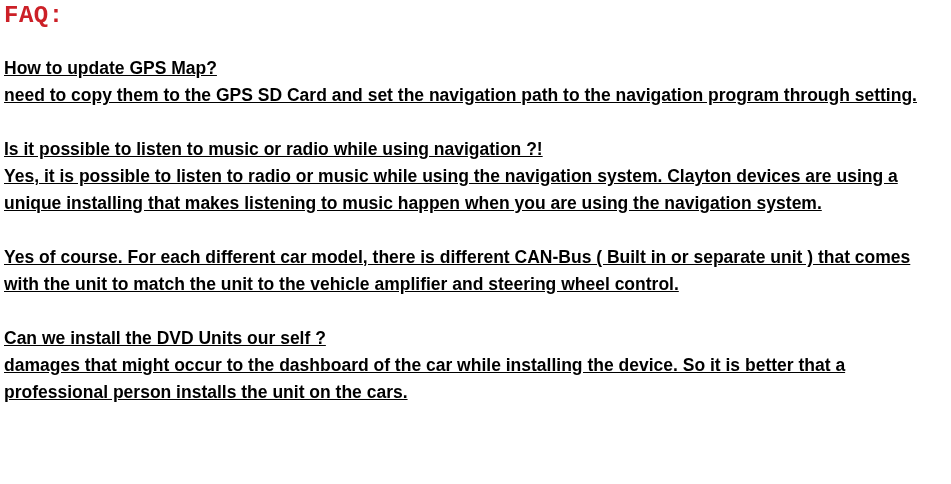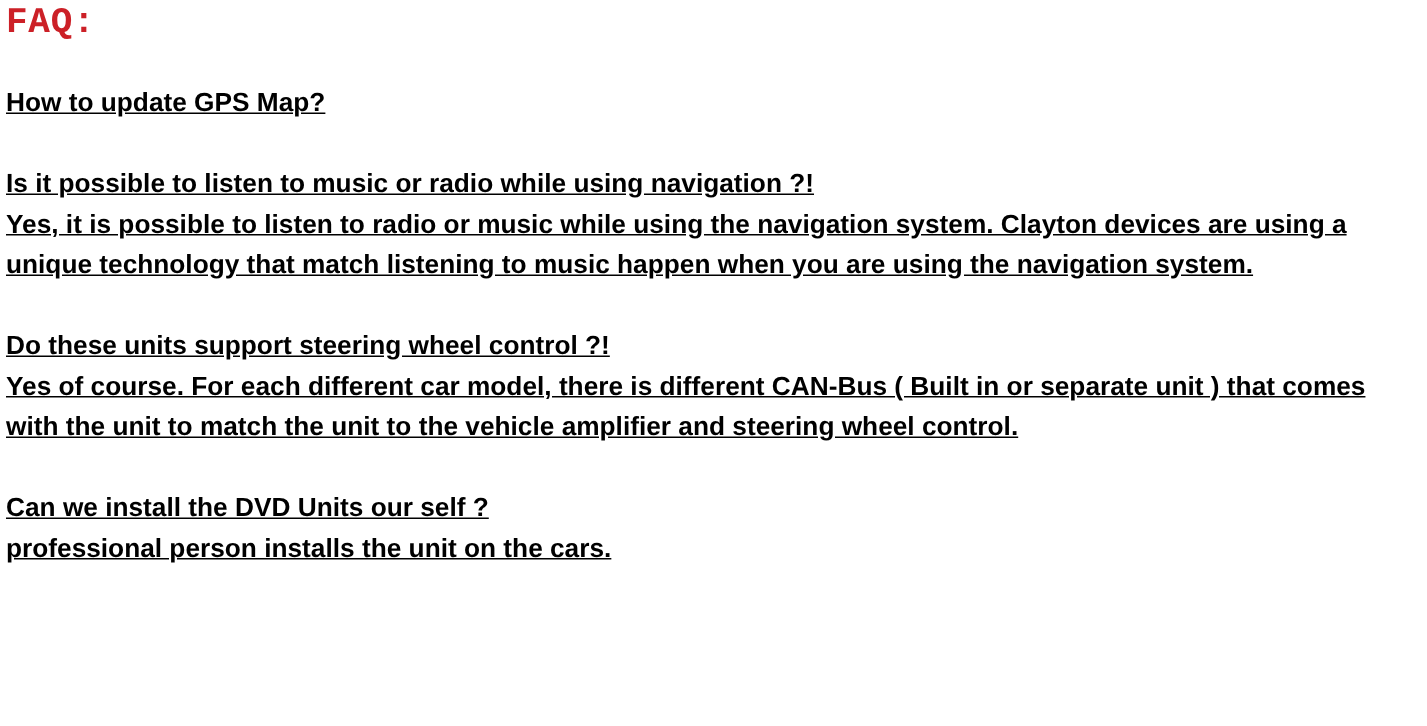--- a/index.html
+++ b/index.html
@@ -40,32 +40,33 @@
 </style>
 </head>
 <body>
 
 <div class="page">
 
   <h1 class="faq-heading" style="color: rgb(204, 32, 39);">FAQ:</h1>
 
   <div class="faq-item">
     <div class="text-line">How to update GPS Map?</div>
+    <div class="text-line">need to copy them to the GPS SD Card and set the navigation path to the navigation program through setting.</div>
   </div>
 
   <div class="faq-item">
     <div class="text-line">Is it possible to listen to music or radio while using navigation ?!</div>
     <div class="text-line">Yes, it is possible to listen to radio or music while using the navigation system. Clayton devices are using a</div>
-    <div class="text-line">unique technology that match listening to music happen when you are using the navigation system.</div>
+    <div class="text-line">unique installing that makes listening to music happen when you are using the navigation system.</div>
   </div>
 
   <div class="faq-item">
-    <div class="text-line">Do these units support steering wheel control ?!</div>
     <div class="text-line">Yes of course. For each different car model, there is different CAN-Bus ( Built in or separate unit ) that comes</div>
     <div class="text-line">with the unit to match the unit to the vehicle amplifier and steering wheel control.</div>
   </div>
 
   <div class="faq-item">
     <div class="text-line">Can we install the DVD Units our self ?</div>
+    <div class="text-line">damages that might occur to the dashboard of the car while installing the device. So it is better that a</div>
     <div class="text-line">professional person installs the unit on the cars.</div>
   </div>
 
 </div>
 
 </body></html>

